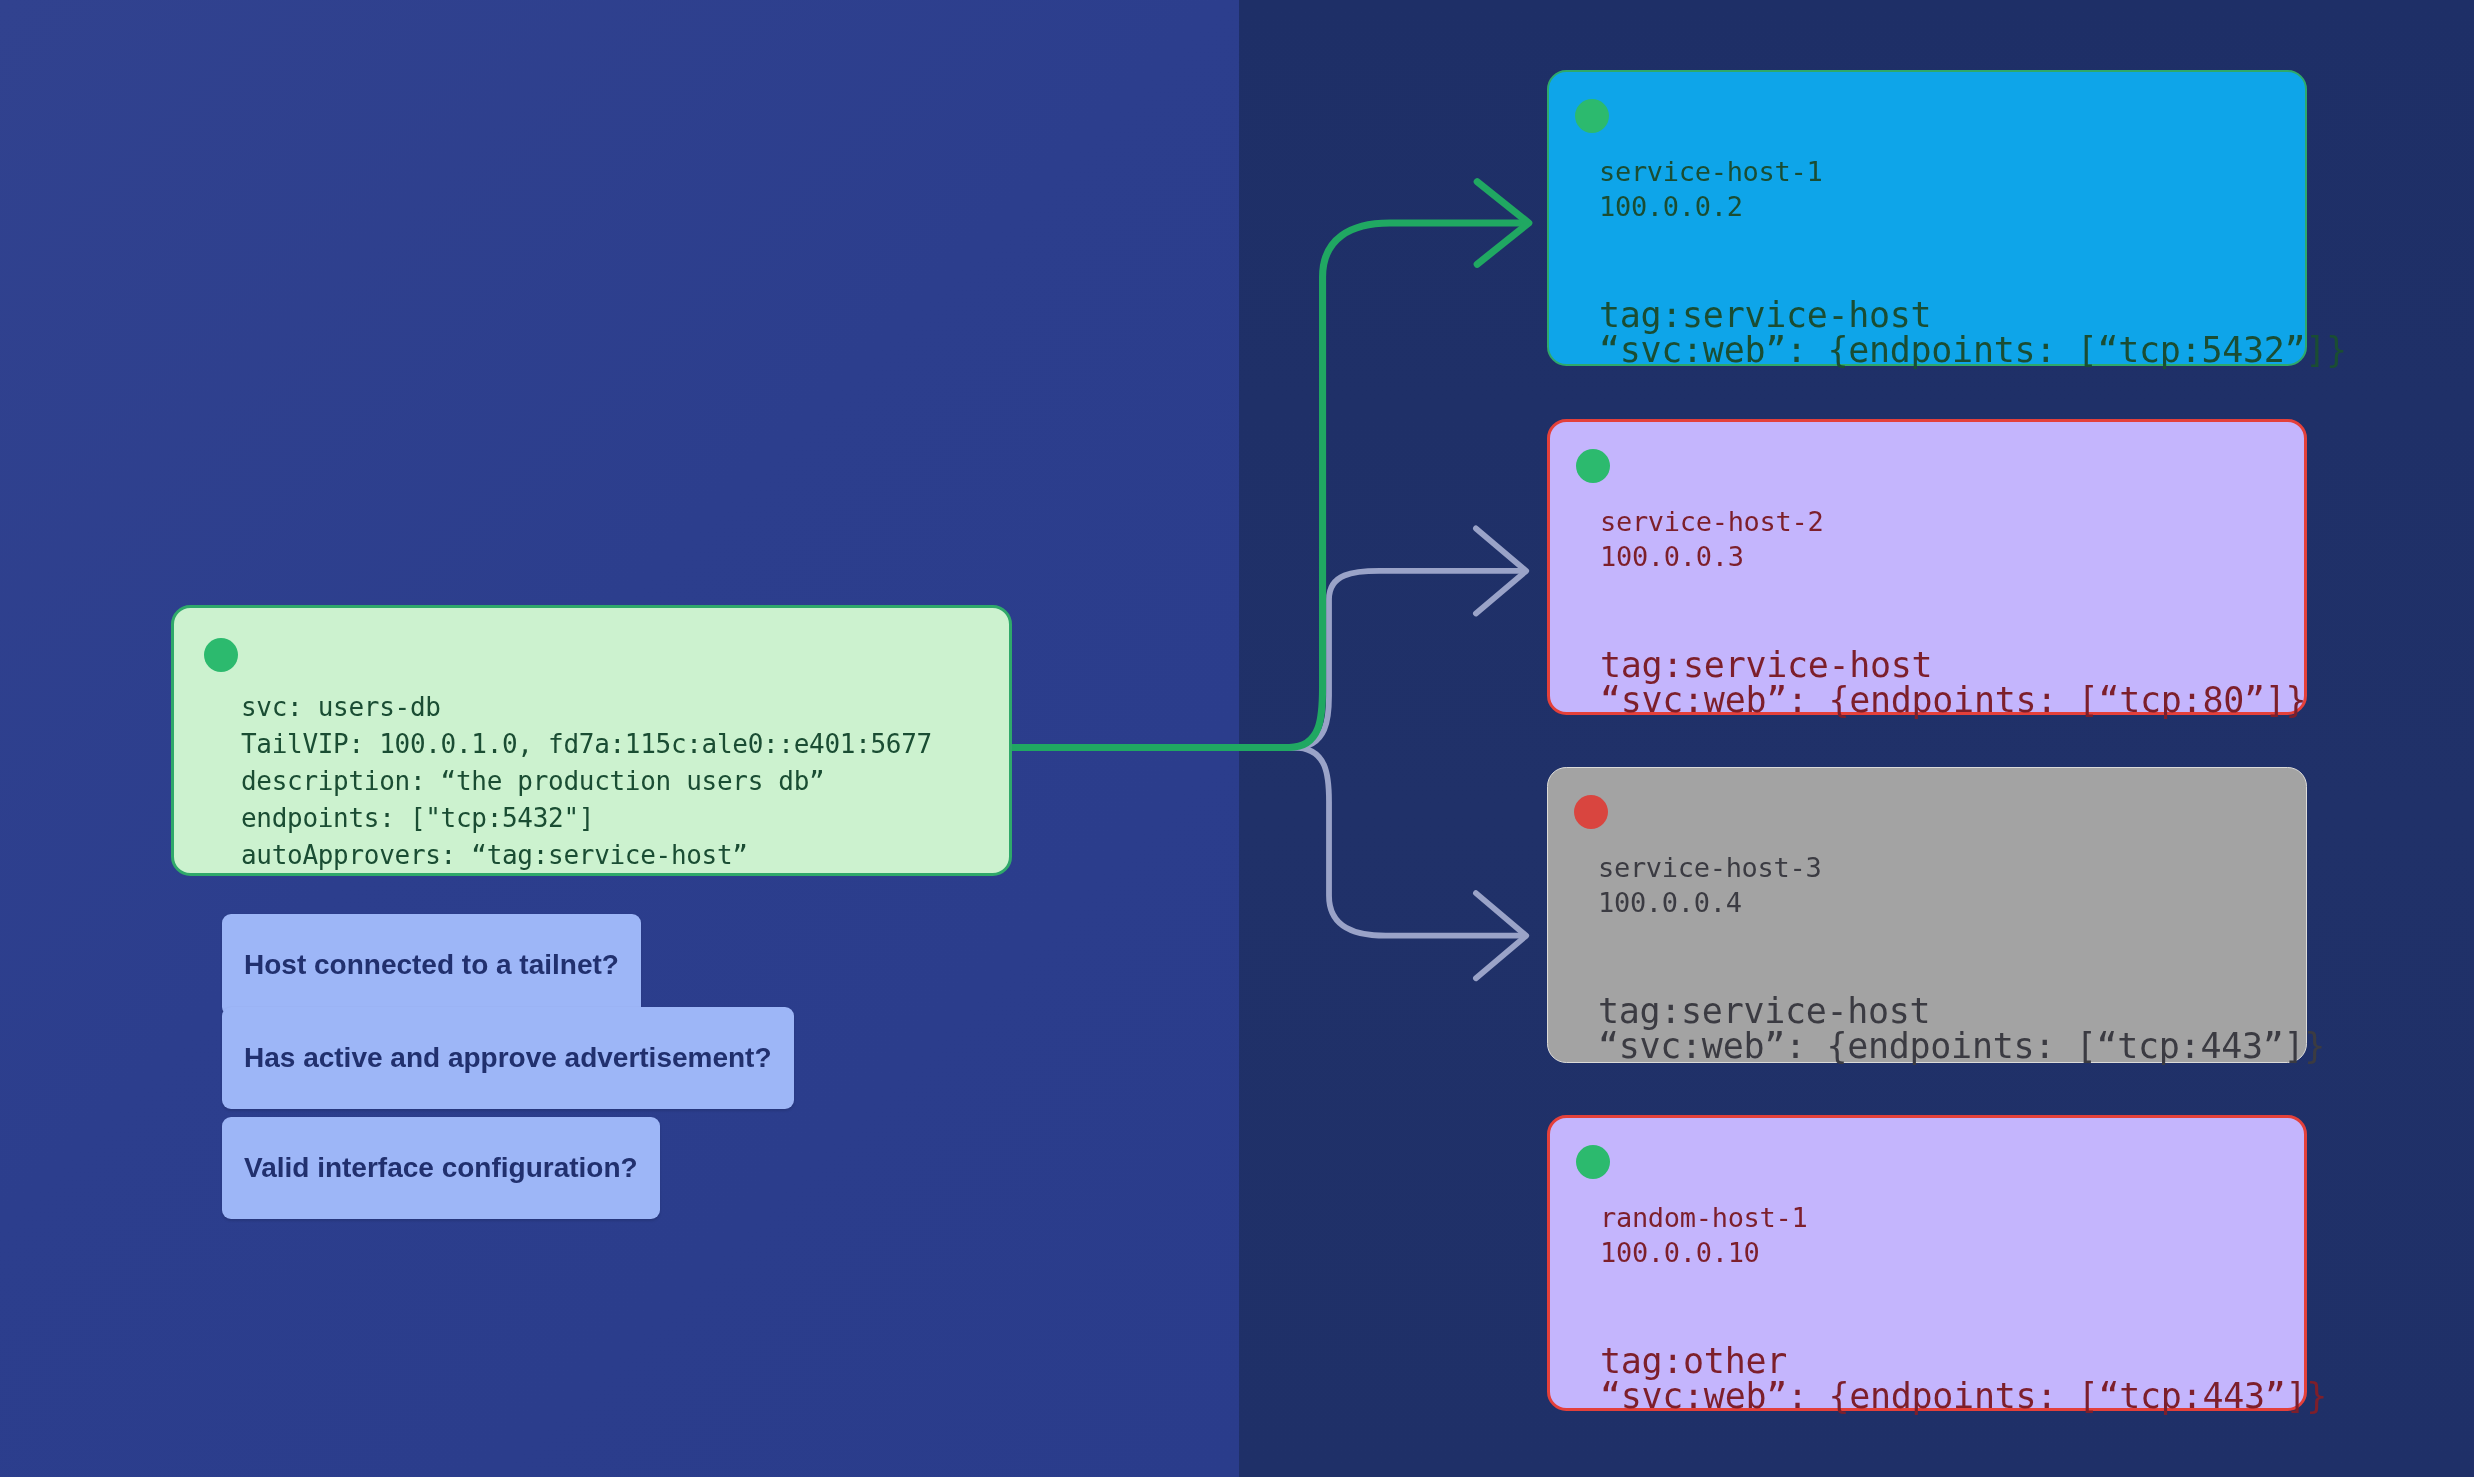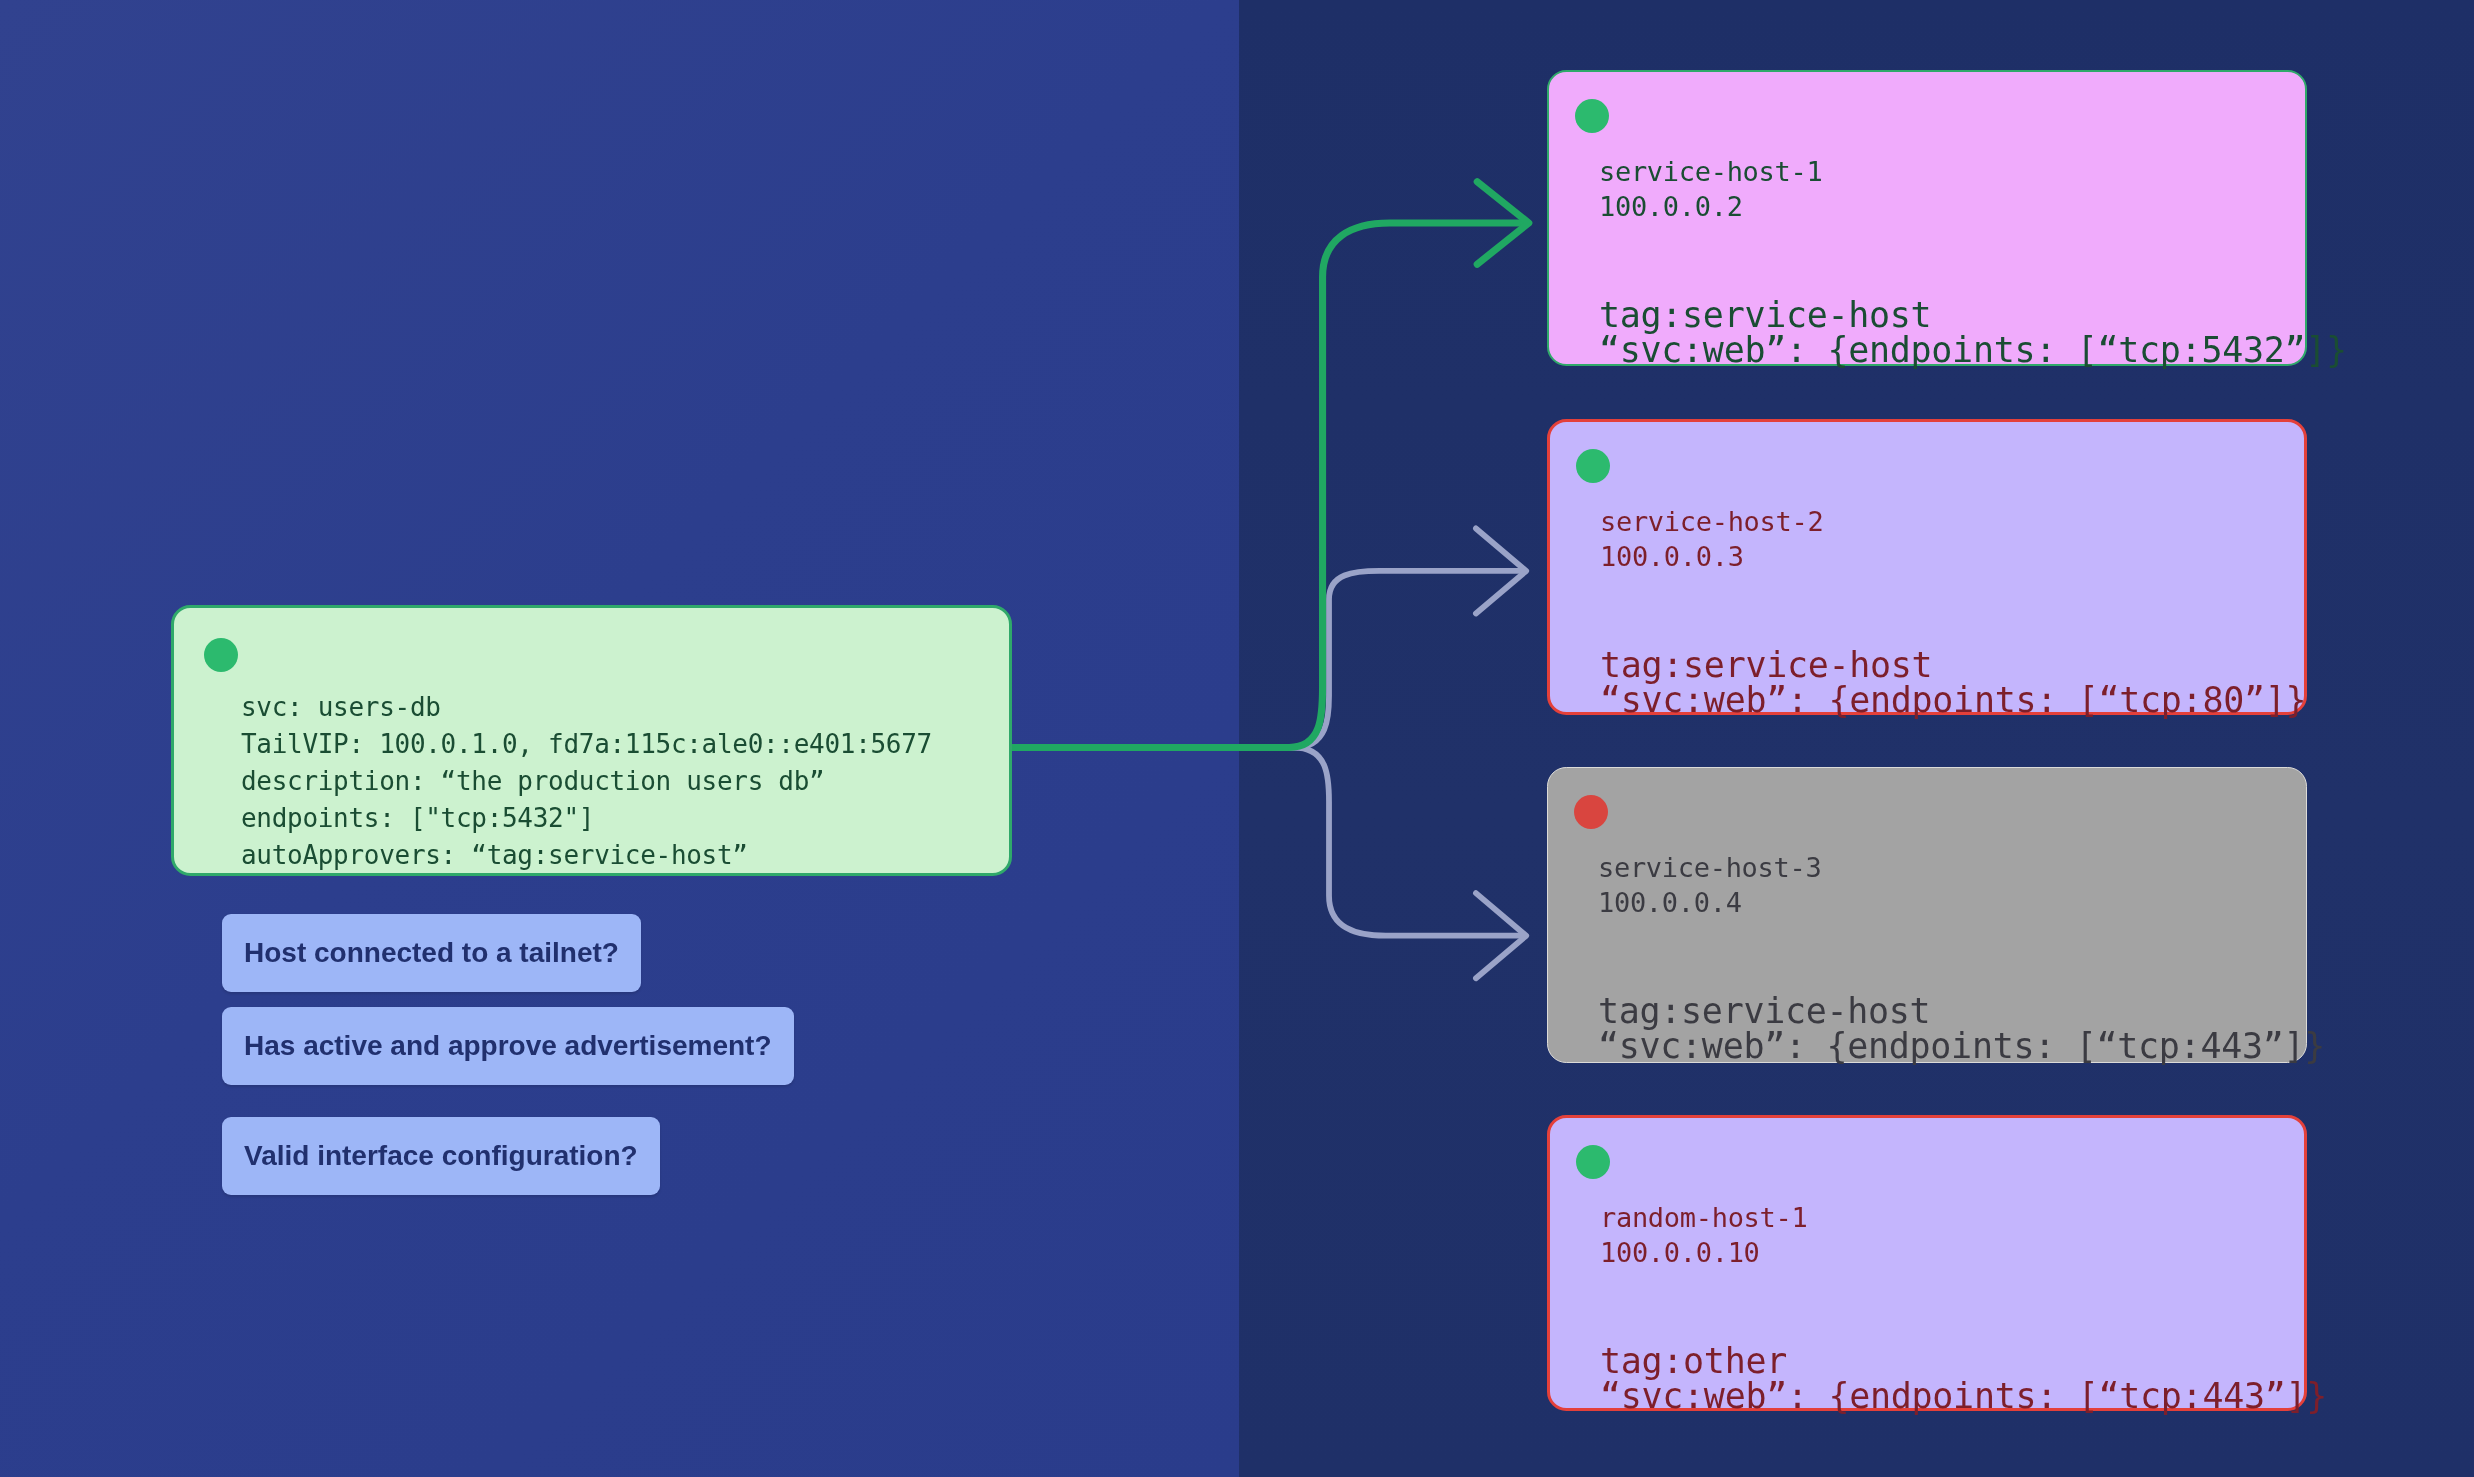--- a/index.html
+++ b/index.html
@@ -31,40 +31,40 @@
   #card-service .card-text{left:55px;top:81px;font-size:26px;line-height:37px;color:#1a4d33;}
 
   
   .r-card{width:760px;height:296px;left:1547px;}
   .r-card .dot{left:26px;top:27px;}
   .r-card .name{position:absolute;left:50px;top:82px;font-size:27px;line-height:35px;
      font-family:"DejaVu Sans Mono","Liberation Mono",monospace;letter-spacing:-0.3px;white-space:pre;}
   .r-card .meta{position:absolute;left:50px;top:226px;font-size:35px;line-height:35px;
      font-family:"DejaVu Sans Mono","Liberation Mono",monospace;letter-spacing:-0.3px;white-space:pre;}
 
-  #card-host-1{top:70px;background:#f0abfc;border:2.6px solid #2fa96a;}
+  #card-host-1{top:70px;background:#0ea5e9;border:2.6px solid #2fa96a;}
   #card-host-1 .dot{background:#2cba6e;}
   #card-host-1 .name,#card-host-1 .meta{color:#1a4d33;}
 
   #card-host-2{top:419px;background:#c4b5fd;border:3.2px solid #e4403a;}
   #card-host-2 .dot{background:#2cba6e;}
   #card-host-2 .name,#card-host-2 .meta{color:#7d1f2b;}
 
   #card-host-3{top:767px;background:#a3a3a3;border:1.9px solid #dcdbd8;}
   #card-host-3 .dot{background:#d9453f;}
   #card-host-3 .name,#card-host-3 .meta{color:#3b3b42;}
 
   #card-host-4{top:1115px;background:#c4b5fd;border:3.2px solid #e4403a;}
   #card-host-4 .dot{background:#2cba6e;}
   #card-host-4 .name,#card-host-4 .meta{color:#7d1f2b;}
 
   
   .pill{position:absolute;left:222px;background:#9db6f7;border-radius:9px;
      color:#21306e;font-size:28px;font-weight:700;
-     display:flex;align-items:center;padding:4px 22px;height:70px;
+     display:flex;align-items:center;padding:16px 22px;height:70px;
      box-shadow:0 1.3px 2.6px rgba(0,0,0,.12);}
   #pill-0{top:914px;}
   #pill-1{top:1007px;}
   #pill-2{top:1101px;margin-top:16px;}
 </style>
 </head>
 <body>
 
 <div class="stage">
 

